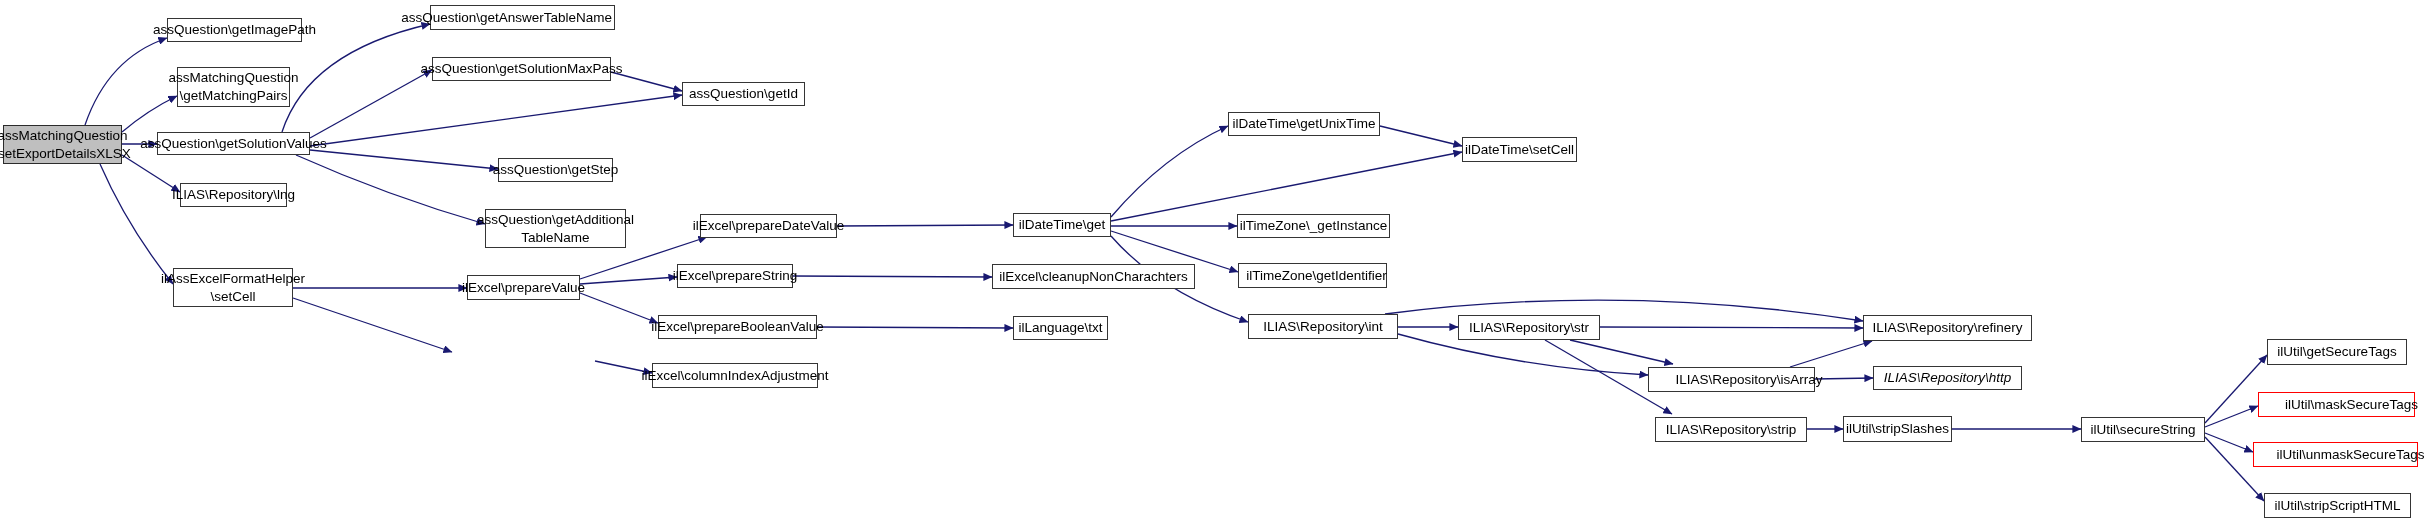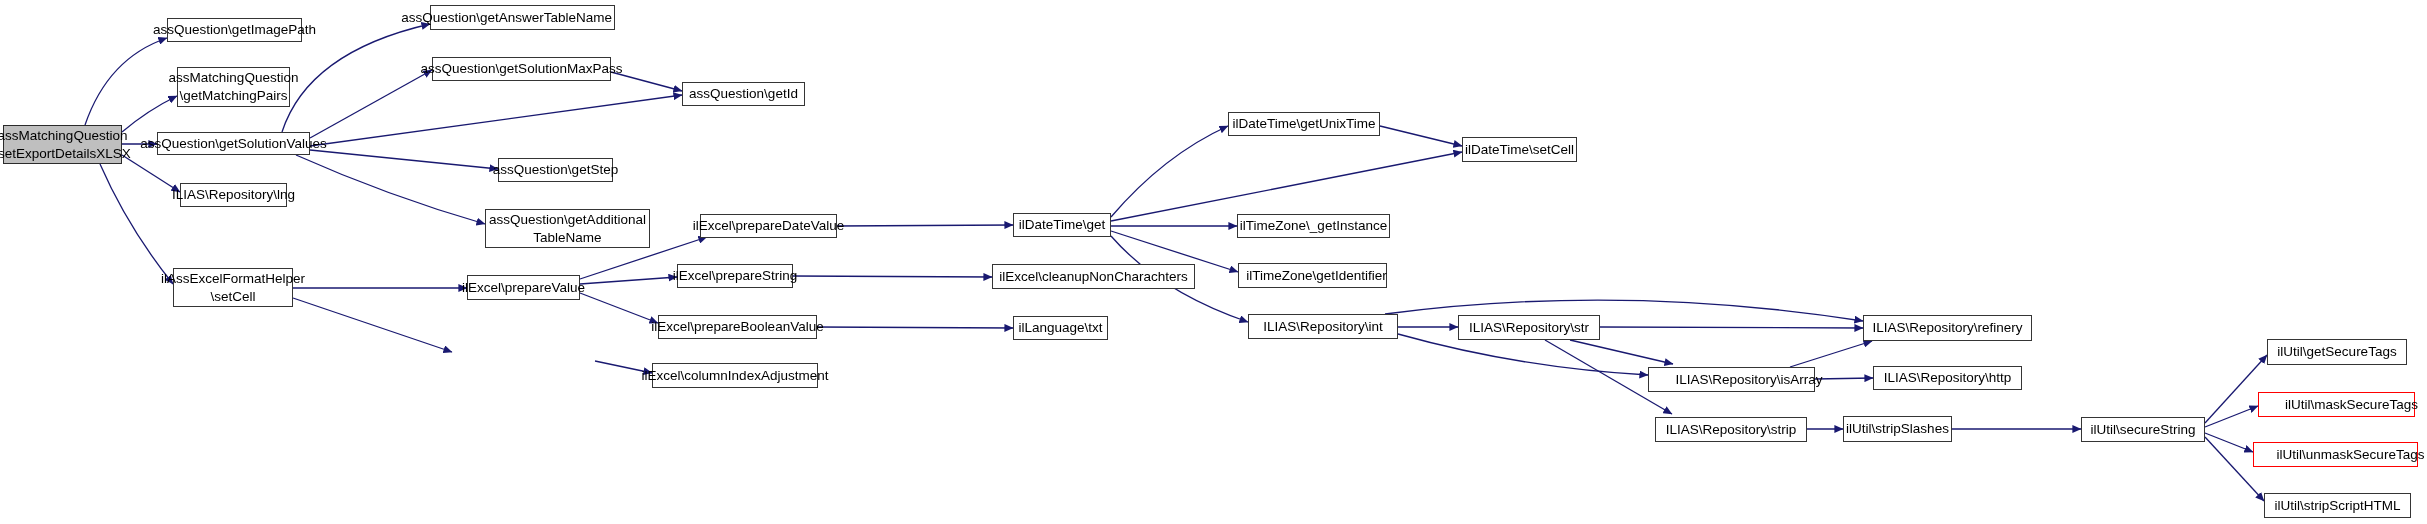--- a/index.html
+++ b/index.html
@@ -102,21 +102,21 @@
     </div>
     <div class="node" style="left: 157px; top: 132px; width: 153px; height: 23px;">
       <span>assQuestion\getSolutionValues</span>
     </div>
     <div class="node" style="left: 180px; top: 183px; width: 107px; height: 24px;">
       <span>ILIAS\Repository\lng</span>
     </div>
     <div class="node" style="left: 498px; top: 158px; width: 115px; height: 24px;">
       <span>assQuestion\getStep</span>
     </div>
-    <div class="node" style="left: 485px; top: 209px; width: 165px; height: 39px;">
+    <div class="node" style="left: 485px; top: 209px; width: 141px; height: 39px;">
       <span>assQuestion\getAdditional</span>
       <span>TableName</span>
     </div>
     <div class="node" style="left: 173px; top: 268px; width: 120px; height: 39px;">
       <span>ilAssExcelFormatHelper</span>
       <span>\setCell</span>
     </div>
     <div class="node" style="left: 467px; top: 275px; width: 113px; height: 25px;">
       <span>ilExcel\prepareValue</span>
     </div>
@@ -158,21 +158,21 @@
     </div>
     <div class="node" style="left: 1458px; top: 315px; width: 142px; height: 25px;">
       <span>ILIAS\Repository\str</span>
     </div>
     <div class="node" style="left: 1863px; top: 315px; width: 169px; height: 26px;">
       <span>ILIAS\Repository\refinery</span>
     </div>
     <div class="node" style="left: 1648px; top: 367px; width: 167px; height: 25px; padding-left: 37px;">
       <span>ILIAS\Repository\isArray</span>
     </div>
-    <div class="node" style="left: 1873px; top: 366px; width: 149px; height: 24px;">
+    <div class="node" style="left: 1873px; top: 366px; width: 149px; height: 24px; font-style: italic;">
       <span>ILIAS\Repository\http</span>
     </div>
     <div class="node" style="left: 1655px; top: 417px; width: 152px; height: 25px;">
       <span>ILIAS\Repository\strip</span>
     </div>
     <div class="node" style="left: 1843px; top: 416px; width: 109px; height: 26px;">
       <span>ilUtil\stripSlashes</span>
     </div>
     <div class="node" style="left: 2081px; top: 417px; width: 124px; height: 25px;">
       <span>ilUtil\secureString</span>

